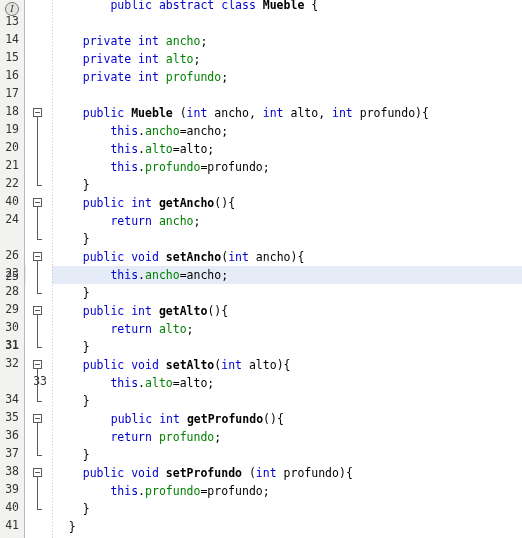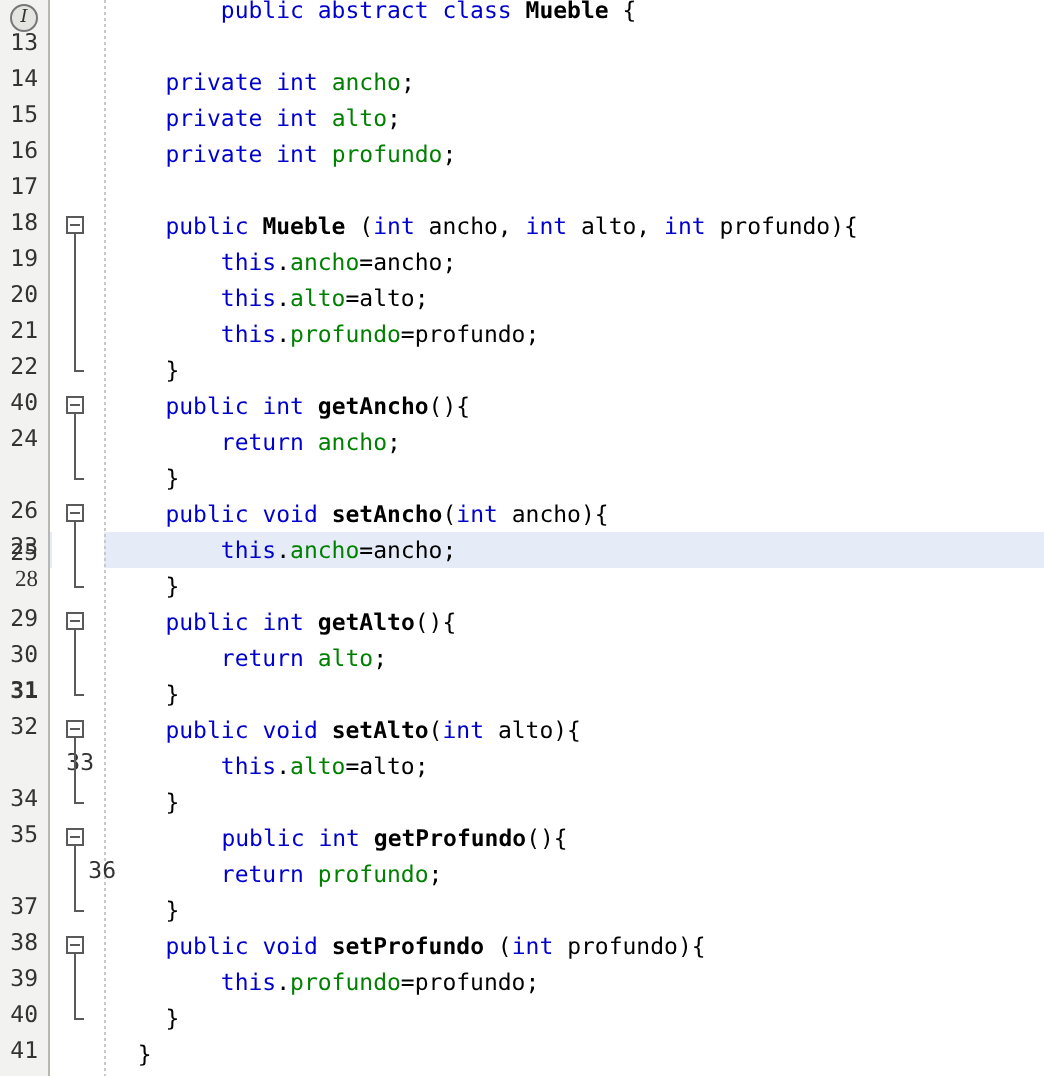--- a/index.html
+++ b/index.html
@@ -176,29 +176,29 @@
       <div class="lnum" style="top: 104px;">18</div>
       <div class="lnum" style="top: 122px;">19</div>
       <div class="lnum" style="top: 140px;">20</div>
       <div class="lnum" style="top: 158px;">21</div>
       <div class="lnum" style="top: 176px;">22</div>
       <div class="lnum" style="top: 194px;">40</div>
       <div class="lnum" style="top: 212px;">24</div>
       <div class="lnum" style="top: 230px; margin-top: 39px;">25</div>
       <div class="lnum" style="top: 248px;">26</div>
       <div class="lnum" style="top: 266px;">23</div>
-      <div class="lnum" style="top: 284px; font-family: Liberation Serif, serif;">28</div>
+      <div class="lnum" style="top: 284px;">28</div>
       <div class="lnum" style="top: 302px;">29</div>
       <div class="lnum" style="top: 320px;">30</div>
       <div class="lnum" style="top: 338px; font-weight: bold;">31</div>
       <div class="lnum" style="top: 356px;">32</div>
       <div class="lnum" style="top: 374px; margin-left: 28px;">33</div>
       <div class="lnum" style="top: 392px;">34</div>
       <div class="lnum" style="top: 410px;">35</div>
-      <div class="lnum" style="top: 428px; padding-left: 39px;">36</div>
+      <div class="lnum" style="top: 428px;">36</div>
       <div class="lnum" style="top: 446px;">37</div>
       <div class="lnum" style="top: 464px;">38</div>
       <div class="lnum" style="top: 482px;">39</div>
       <div class="lnum" style="top: 500px;">40</div>
       <div class="lnum" style="top: 518px;">41</div>
     </div>
   <div id="folds">
       <div class="fold-box" style="left: 33px; top: 108px;"></div>
       <div class="fold-stem" style="left: 37px; top: 117px; height: 68px;"></div>
       <div class="fold-foot" style="left: 37px; top: 185px;"></div>

